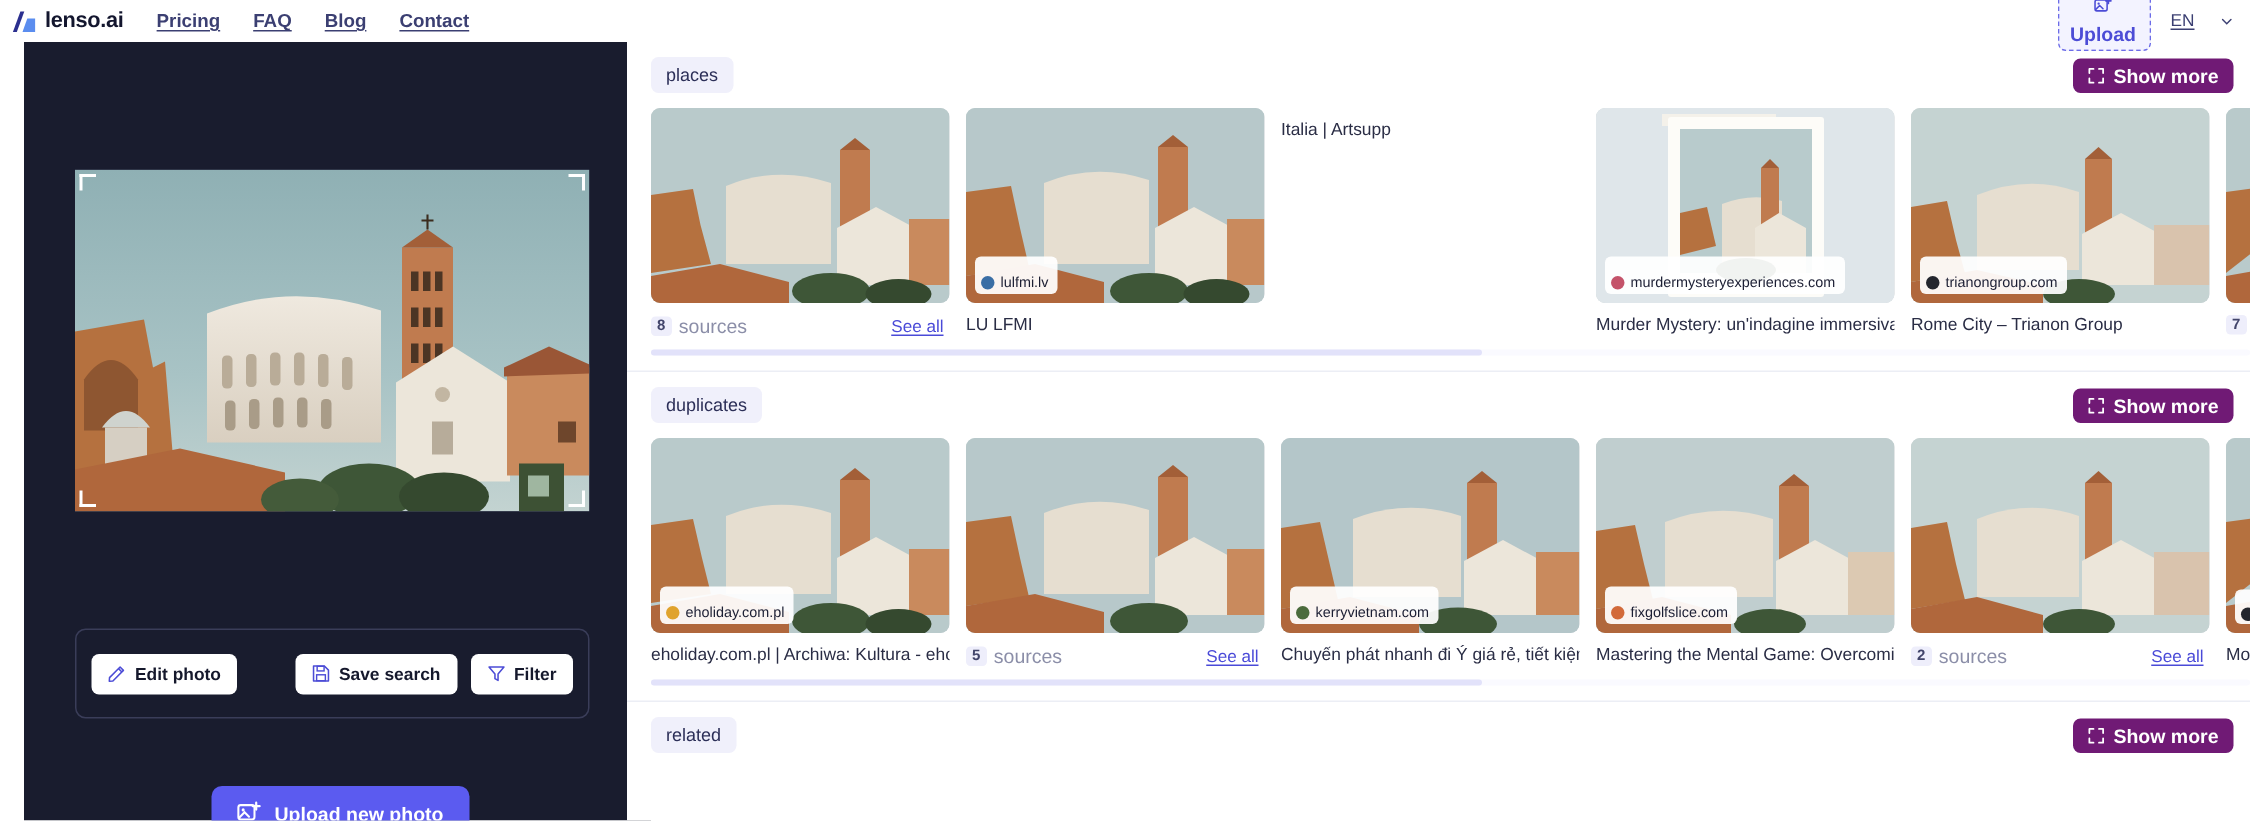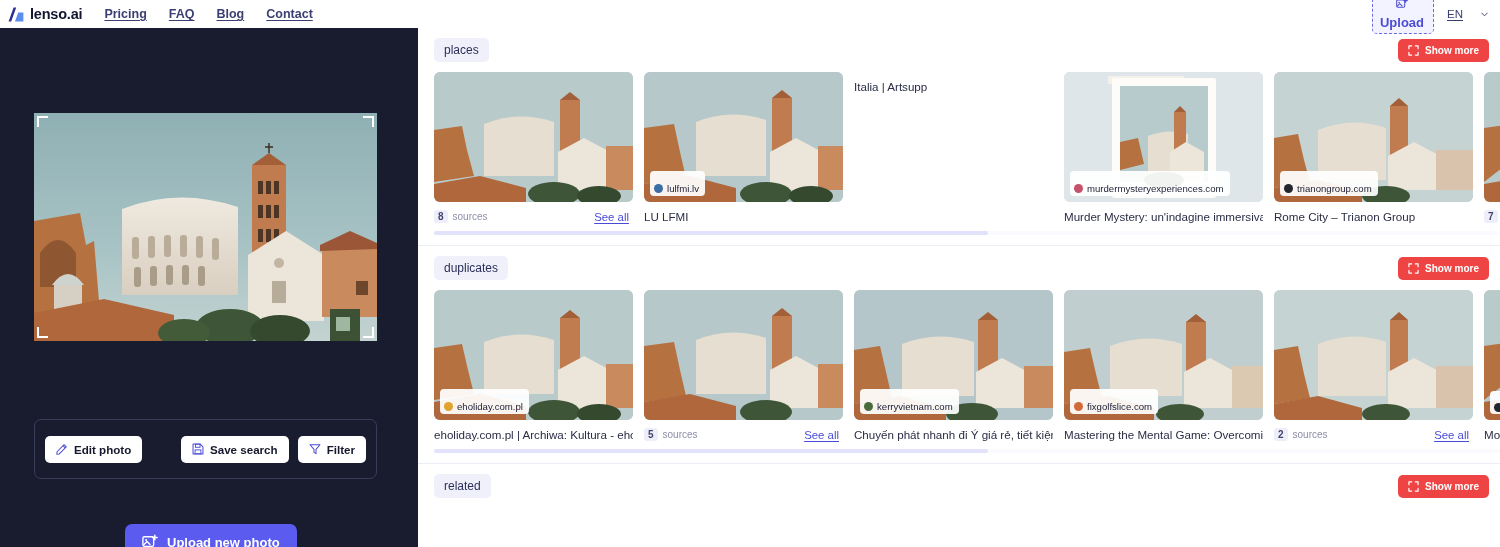--- a/index.html
+++ b/index.html
@@ -39,21 +39,21 @@
   .upload-btn svg { display:block; }
   .lang {
     display: flex; align-items: center; gap: 18px;
     font-size: 11.5px; color: #3b3f72; cursor: pointer;
   }
   .lang .lbl { text-decoration: underline; text-underline-offset: 2px; }
   .chev { width: 7px; height: 5px; display: block; }
 
   
   .sidebar {
-    position: absolute; top: 28px; left: 0; width: 418px; height: 519px;
+    position: absolute; top: 28px; left: 16px; width: 418px; height: 519px;
     background: #191c2e;
   }
   .photo-wrap {
     position: absolute; left: 34px; top: 85px;
     width: 343px; height: 228px;
     background: #2a2e44; overflow: hidden;
   }
   .photo { position: absolute; inset: 0; }
   .crop-h {
     position: absolute; width: 11px; height: 11px; border: 2px solid #ffffff;
@@ -97,23 +97,23 @@
   .sec-head {
     position: relative; height: 44px; display: flex; align-items: center;
     padding: 0 11px 0 16px;
   }
   .tag {
     background: #f0f0fb; color: #2c2f58; border-radius: 5px;
     font-size: 12px; padding: 5px 10px;
   }
   .show-more {
     margin-left: auto; display: flex; align-items: center; gap: 6px;
-    background: #ef4444; border: none; border-radius: 5px;
+    background: #701a75; border: none; border-radius: 5px;
     height: 23px; padding: 0 10px; cursor: pointer;
-    font-size: 10px; font-weight: bold; color: #ffffff;
+    font-size: 13px; font-weight: bold; color: #ffffff;
     font-family: "Liberation Sans", sans-serif;
   }
 
   .strip { position: relative; display: flex; gap: 11px; padding-left: 16px; }
   .card { width: 199px; flex: 0 0 199px; }
   .thumb {
     position: relative; width: 199px; height: 130px;
     border-radius: 6px; overflow: hidden; background: #cfd6d8; cursor: pointer;
   }
   .badge {
@@ -126,21 +126,21 @@
   .favi { width: 9px; height: 9px; border-radius: 50%; flex: 0 0 9px; }
   .cap {
     margin-top: 8px; font-size: 11.6px; color: #2a2d45;
     white-space: nowrap; overflow: hidden;
   }
   .srcrow { margin-top: 8px; display: flex; align-items: center; font-size: 11.4px; }
   .srcnum {
     background: #eeeefb; color: #42456b; border-radius: 3px;
     font-size: 10px; font-weight: bold; padding: 1px 4px; margin-right: 5px;
   }
-  .srclbl { color: #8b8ea8; font-size: 10px; }
+  .srclbl { color: #8b8ea8; font-size: 13px; }
   .seeall {
     margin-left: auto; color: #4a4ad8; font-size: 11.4px;
     text-decoration: underline; text-underline-offset: 2px; cursor: pointer;
     padding-right: 4px;
   }
   .scrollbar {
     position: relative; margin: 8px 0 0 16px; width: 1066px; height: 4px;
     background: #fafaff; border-radius: 2px; cursor: pointer;
   }
   .scrollthumb {

